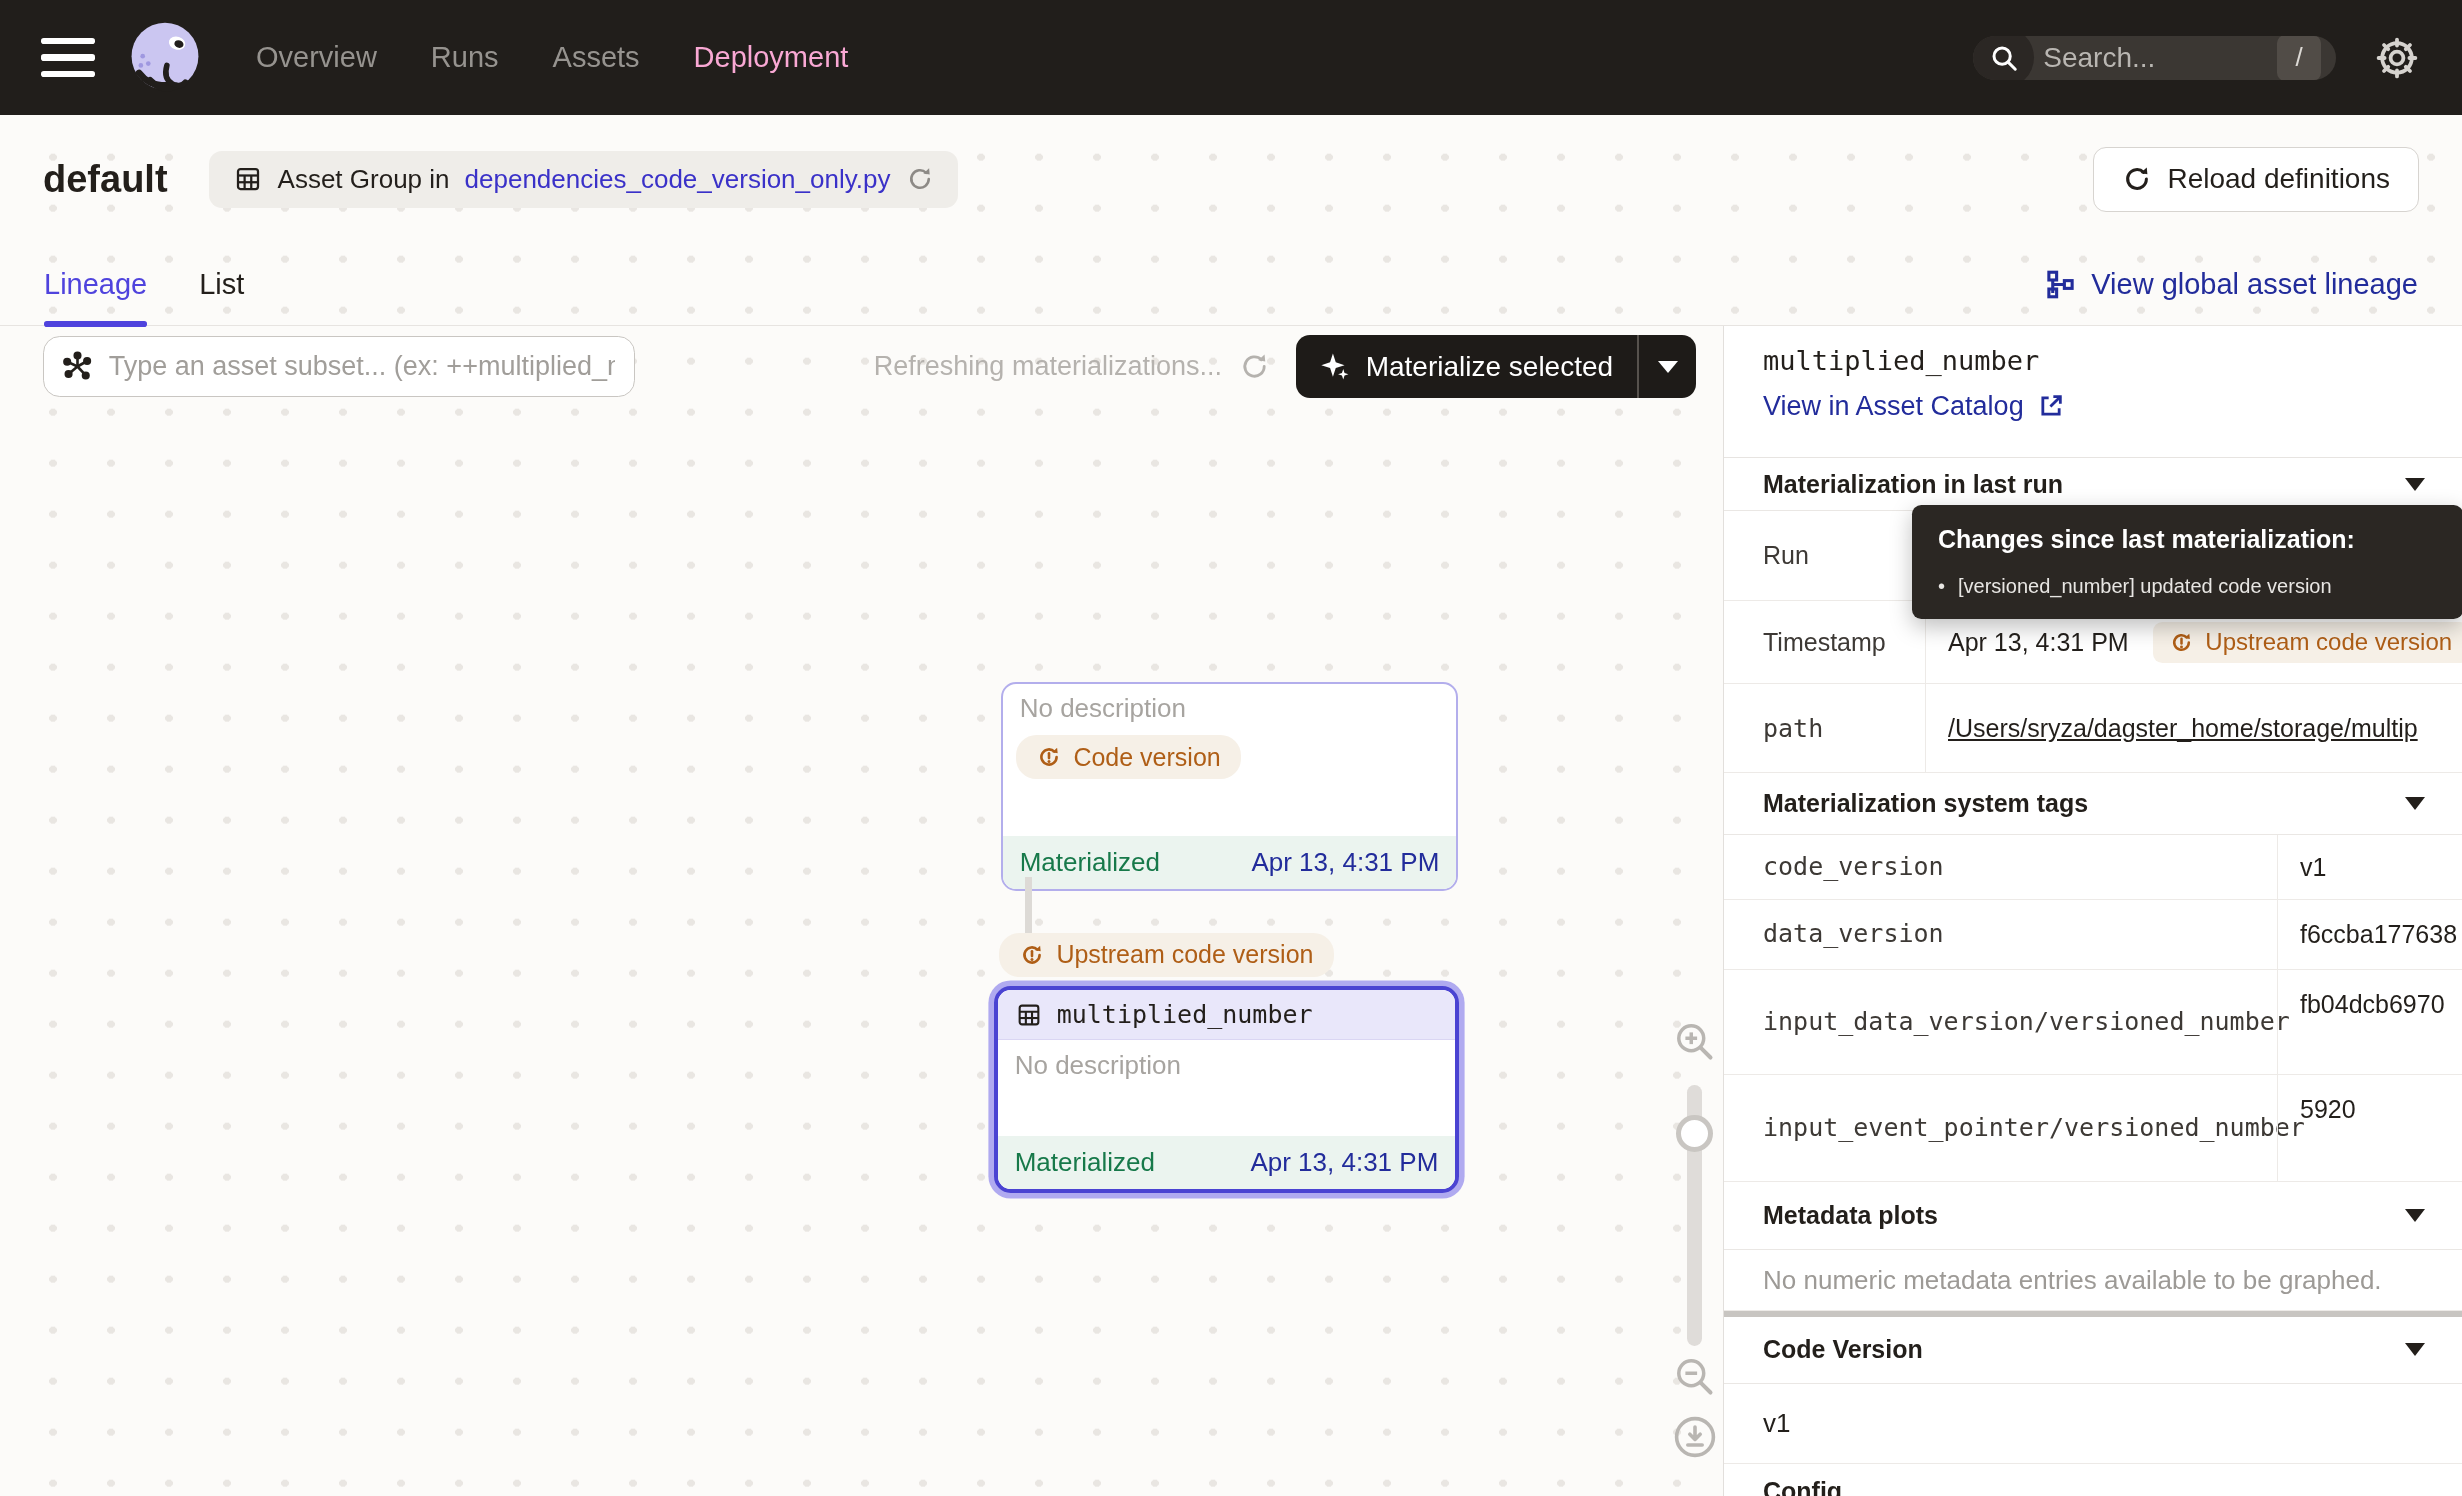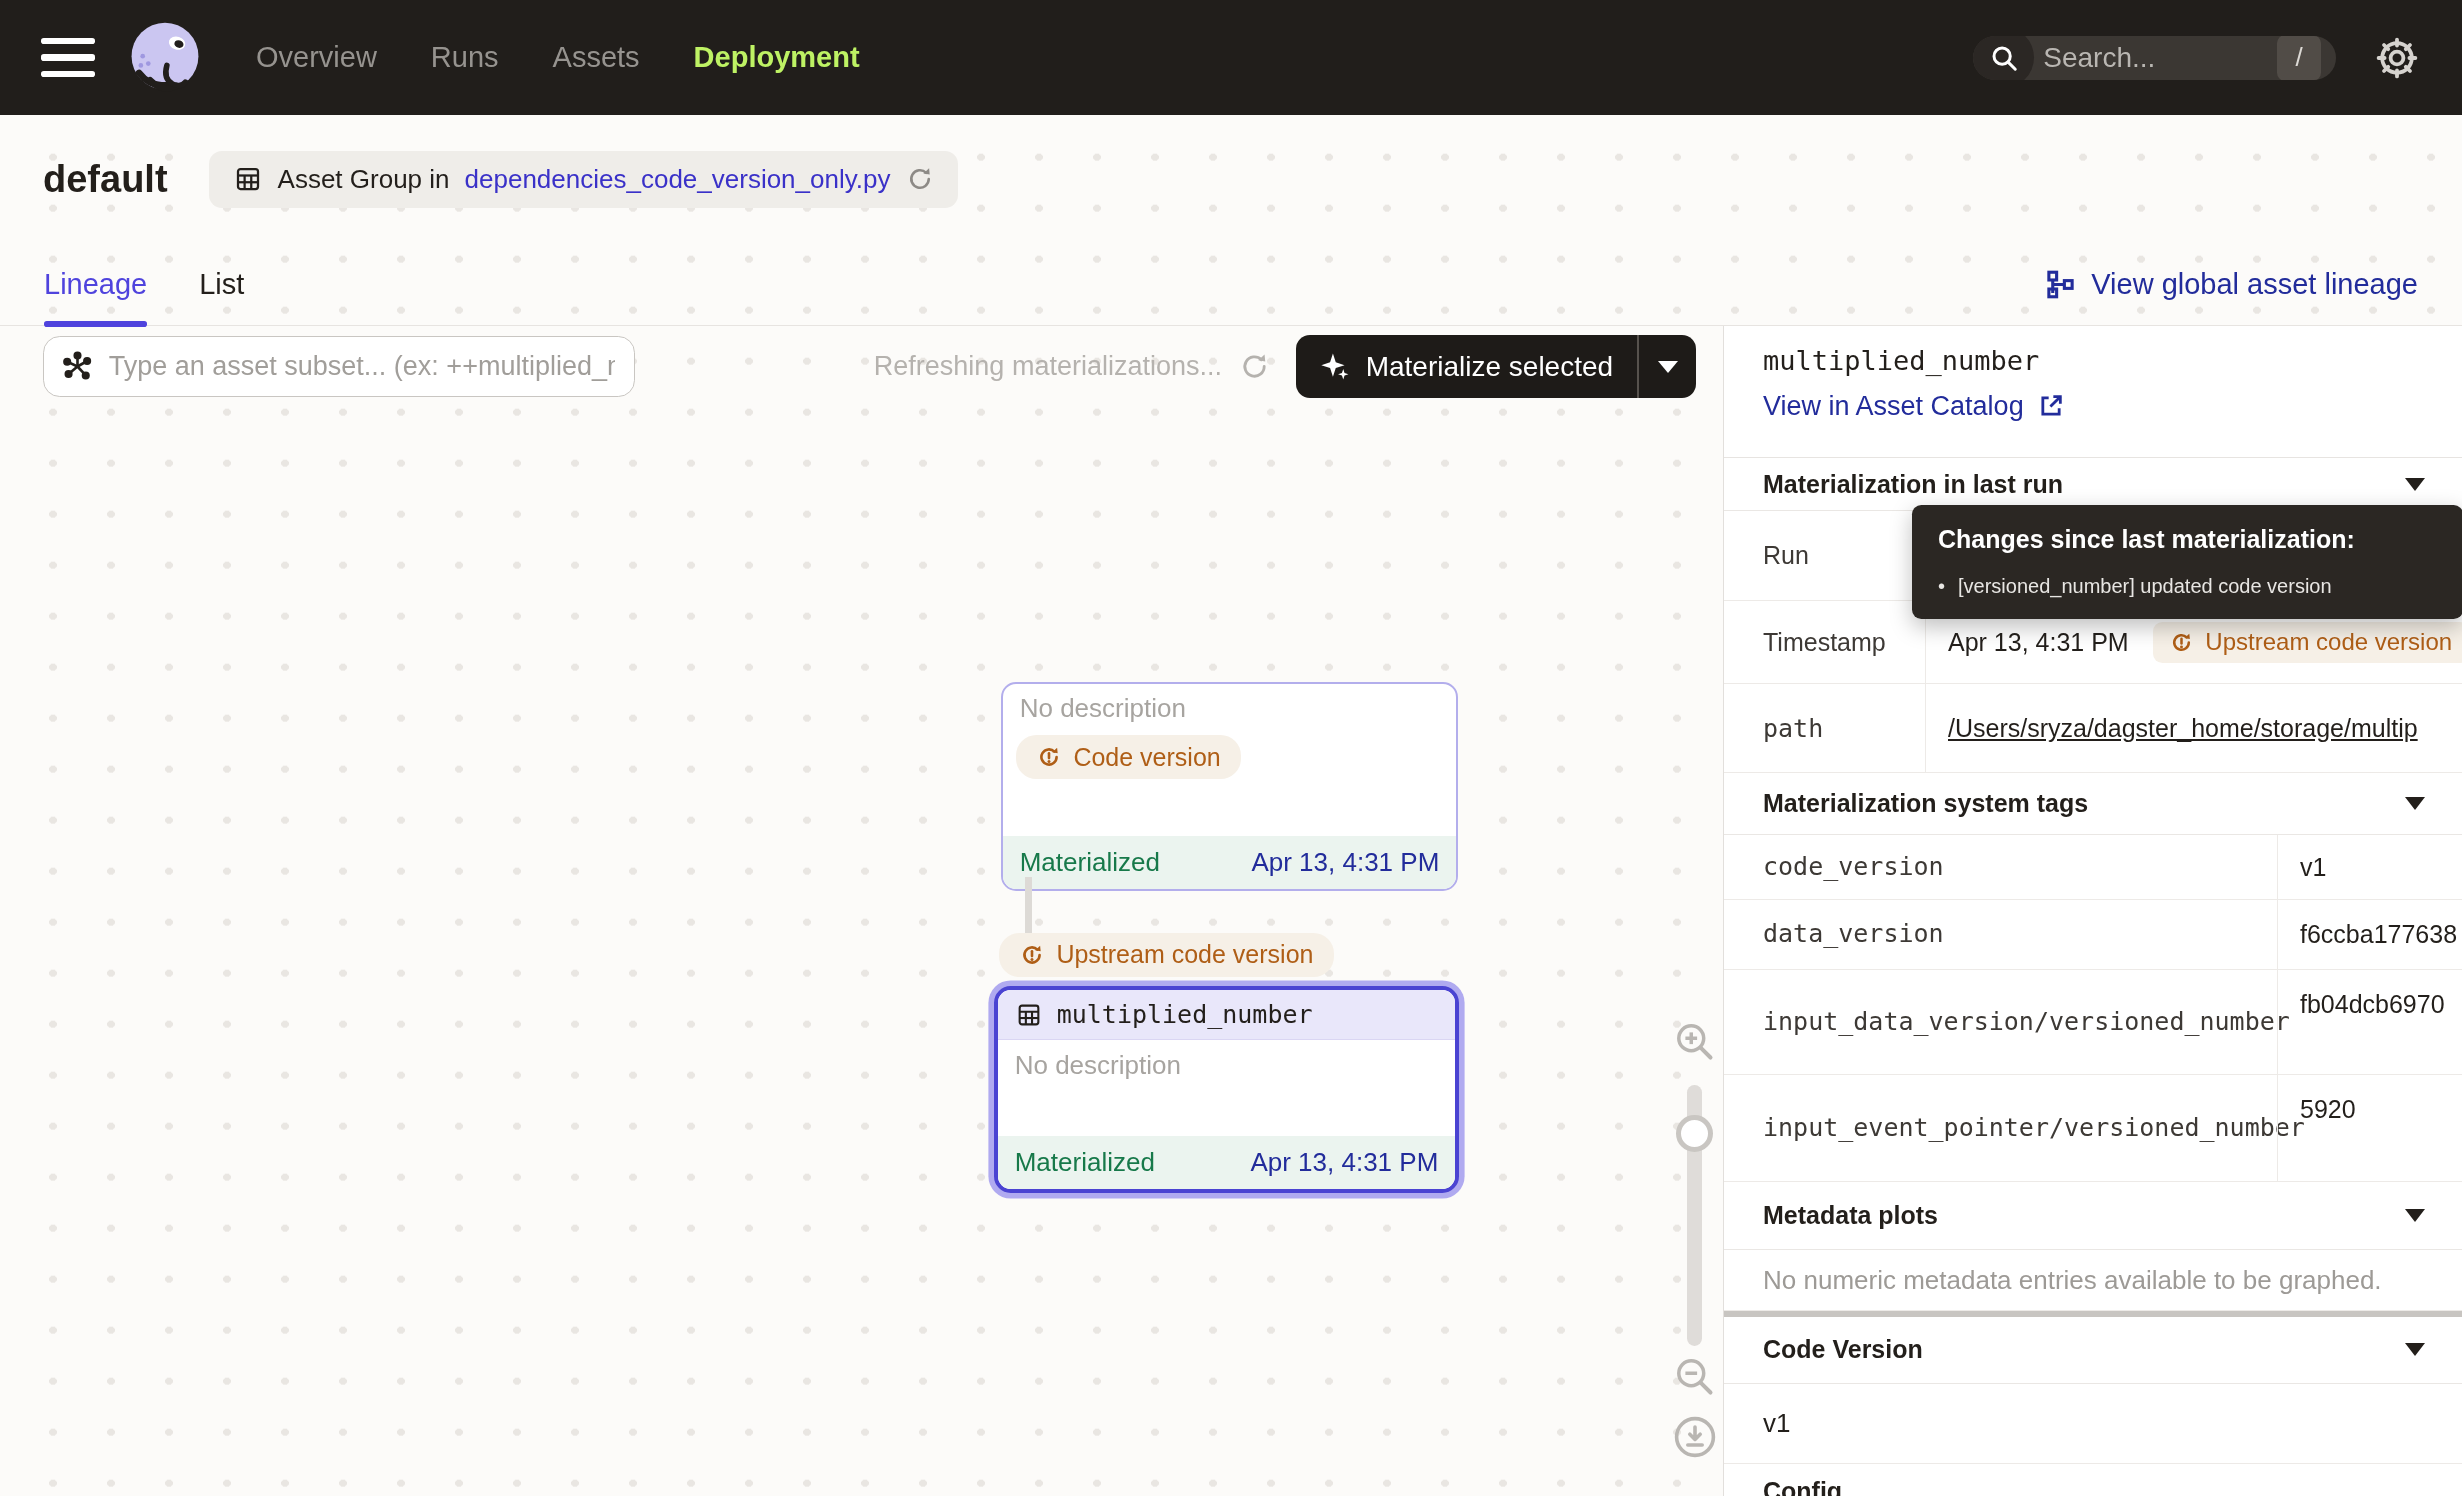--- a/index.html
+++ b/index.html
@@ -6,21 +6,21 @@
   body{font-family:"Liberation Sans",sans-serif;color:#231F1B;}
   .app{position:relative;width:2462px;height:1497px;background:#FCFBF9;overflow:hidden;}
 
   
   .nav{position:absolute;top:0;left:0;right:0;height:115px;background:#211E1B;display:flex;align-items:center;padding:0 41px;box-sizing:border-box;}
   .hamburger{width:54px;display:flex;flex-direction:column;gap:10.2px;cursor:pointer;}
   .hamburger span{display:block;height:6.5px;background:#FFFFFF;border-radius:2.8px;}
   .logo{margin-left:31px;width:78px;height:78px;}
   .nav-items{display:flex;gap:54px;margin-left:52px;}
   .nav-item{font-size:29px;color:#96938F;cursor:pointer;}
-  .nav-item.active{color:#bef264;font-weight:700;}
+  .nav-item.active{color:#f9a8d4;font-weight:400;}
   .searchbox{margin-left:auto;width:363px;height:44px;background:#3B3733;border-radius:30.5px;display:flex;align-items:center;overflow:hidden;}
   .search-circle{width:61px;height:61px;border-radius:50%;background:#2B2724;display:flex;align-items:center;justify-content:center;flex:none;}
   .searchbox input{flex:1;background:transparent;border:none;outline:none;color:#D8D5D1;font-size:28px;padding:0 9.3px;min-width:0;}
   .searchbox input::placeholder{color:#B9B6B2;}
   .slash-badge{flex:none;margin-right:15px;width:44px;height:46px;background:#514C47;border-radius:8.3px;color:#DDDAD6;font-size:26px;display:flex;align-items:center;justify-content:center;}
   .gear{margin-left:37px;width:48px;height:48px;cursor:pointer;}
 
   
   .content{position:absolute;top:115px;left:0;right:0;bottom:0;
     background-image:radial-gradient(#E9E6E2 3.7px, transparent 4.3px);
@@ -161,20 +161,27 @@
               <line x1="4" y1="14.6" x2="20" y2="14.6"></line>
             </g>
           </svg>
         <span>Asset Group in</span>
         <span class="crumb-link">dependencies_code_version_only.py</span>
         <svg class="icon" width="28" height="28" viewBox="0 0 24 24">
             <path d="M19.5 12a7.5 7.5 0 1 1-2.2-5.3" stroke="#8D8A86" stroke-width="2.2" fill="none" stroke-linecap="round"></path>
             <polygon points="19.8,2.8 20.3,8.2 14.9,7.2" fill="#8D8A86"></polygon>
           </svg>
       </div>
+      <div class="reload-btn">
+        <svg class="icon" width="30" height="30" viewBox="0 0 24 24">
+            <path d="M19.5 12a7.5 7.5 0 1 1-2.2-5.3" stroke="#231F1B" stroke-width="2.4" fill="none" stroke-linecap="round"></path>
+            <polygon points="19.8,2.8 20.3,8.2 14.9,7.2" fill="#231F1B"></polygon>
+          </svg>
+        <span>Reload definitions</span>
+      </div>
     </div>
 
     <div class="tabs-row">
       <div class="tab active">
           <span>Lineage</span>
           <div class="underline"></div>
         </div>
       <div class="tab">
           <span>List</span>
         </div>

